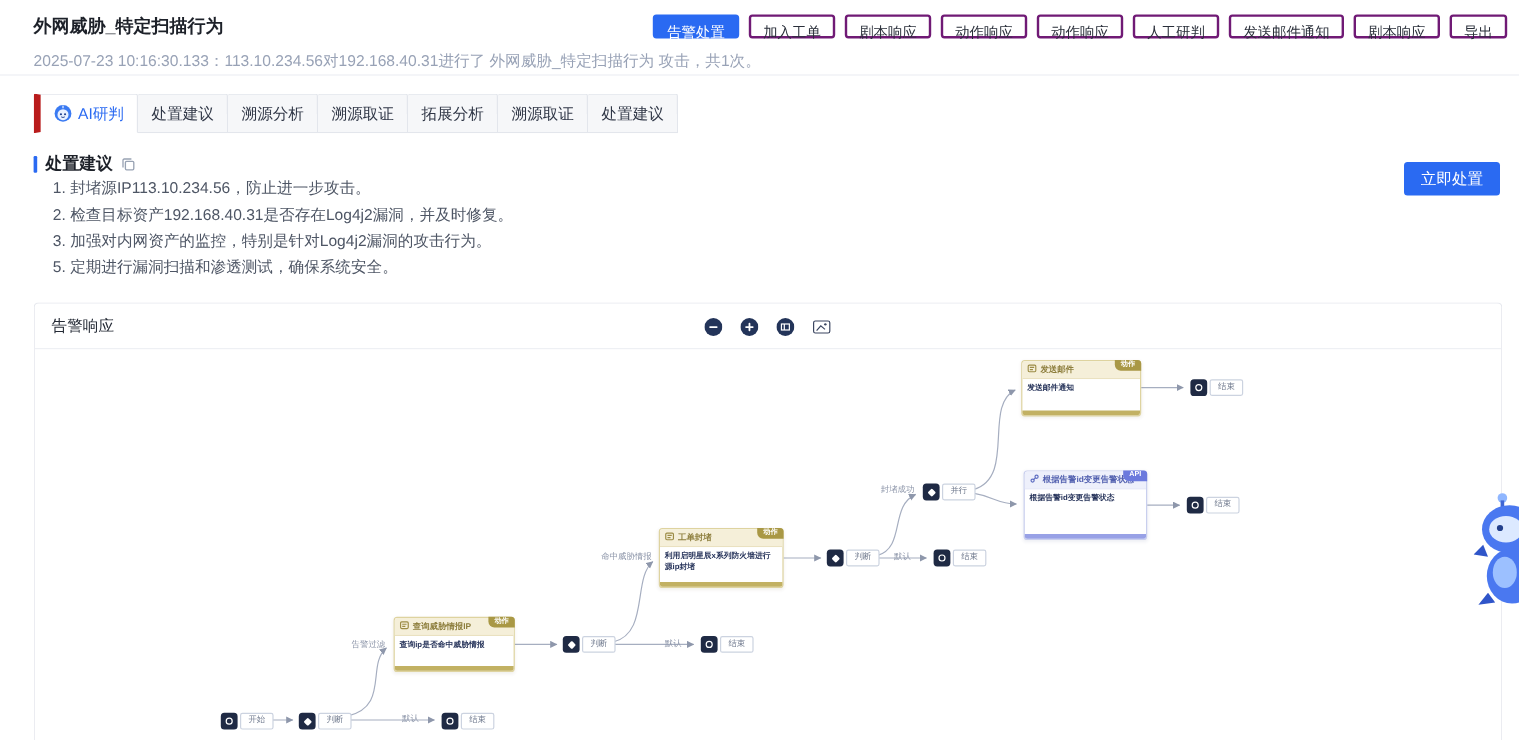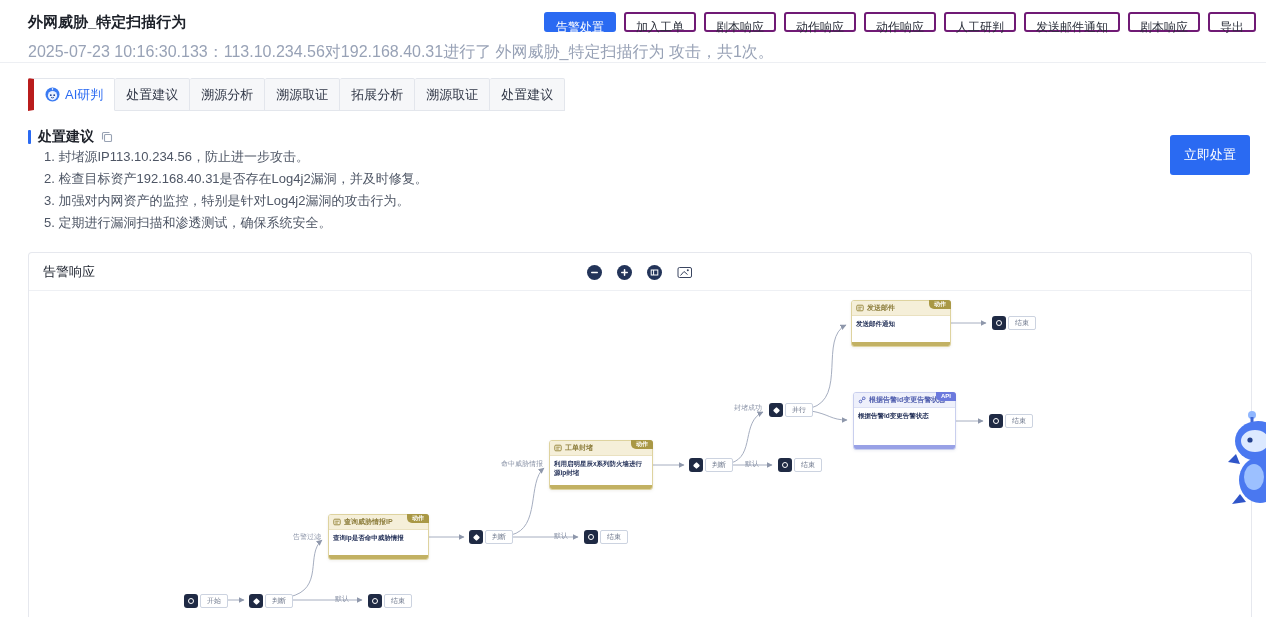--- a/index.html
+++ b/index.html
@@ -3,40 +3,40 @@
 <meta charset="utf-8">
 <style>
   * { margin:0; padding:0; box-sizing:border-box; }
   html,body { width:1266px; height:617px; }
   body {
     font-family:"Liberation Sans","DejaVu Sans",sans-serif;
     background:#fff; color:#1d2129; position:relative; overflow:hidden;
   }
   
   .hdr-title { position:absolute; left:28px; top:13px; font-size:15px; font-weight:bold; color:#1d2129; }
-  .hdr-sub   { position:absolute; left:28px; top:42px; font-size:16px; color:#98a2b6; }
+  .hdr-sub   { position:absolute; left:28px; top:42px; font-size:13px; color:#98a2b6; }
   .hdr-actions { position:absolute; right:10px; top:12px; display:flex; gap:8px; }
   .btn { height:20px; line-height:26px; padding:0 10px; font-size:12px; border-radius:3px;
          border:2px solid #701a75; background:#fff; color:#2a2f3a; cursor:pointer; white-space:nowrap; }
   .btn.primary { background:#2a6af2; border-color:#2a6af2; color:#fff; }
   .hdr-divider { position:absolute; top:62px; left:0; right:0; height:1px; background:#edeff3; }
   
   .tabs { position:absolute; left:28px; top:78px; display:flex; }
   .tab { height:33px; padding:0 11px; display:flex; align-items:center; gap:5px; font-size:13px;
          color:#2f3646; background:#f6f7f9; border:1px solid #e3e6ec; border-left:none;
          border-radius:2px 2px 0 0; cursor:pointer; }
   .tab:first-child { border-left:6px solid #b91c1c;text-align:center; }
   .tab.active { background:#fff; color:#2a6af2; border-bottom-color:#fff; }
   
   .sec-title { position:absolute; left:28px; top:128px; display:flex; align-items:center; gap:7px; }
   .sec-bar { width:3px; height:14px; background:#2a6af2; border-radius:1px; }
   .sec-text { font-size:14px; font-weight:bold; color:#1d2129; }
   .copy-ic { cursor:pointer; display:inline-flex; }
   .sugg-list { position:absolute; left:44px; top:146px; font-size:13px; color:#4e5665; line-height:22px; }
-  .handle-btn { position:absolute; right:16px; top:135px; height:40px; line-height:28px; padding:0 14px;
+  .handle-btn { position:absolute; right:16px; top:135px; height:28px; line-height:28px; padding:0 14px;
                 background:#2a6af2; color:#fff; font-size:13px; border:none; border-radius:3px; cursor:pointer; }
   
   .panel { position:absolute; left:28px; right:14px; top:252px; bottom:0;
            border:1px solid #e6e8ee; border-bottom:none; border-radius:4px 4px 0 0; background:#fff; }
   .panel-hd { height:38px; border-bottom:1px solid #eef0f4; display:flex; align-items:center;
               padding:0 14px; font-size:13px; color:#242a35; position:relative; }
   .panel-tools { position:absolute; left:50%; top:0; height:38px; transform:translateX(-50%);
                  display:flex; align-items:center; gap:15px; }
   .tool { cursor:pointer; display:inline-flex; }
   

